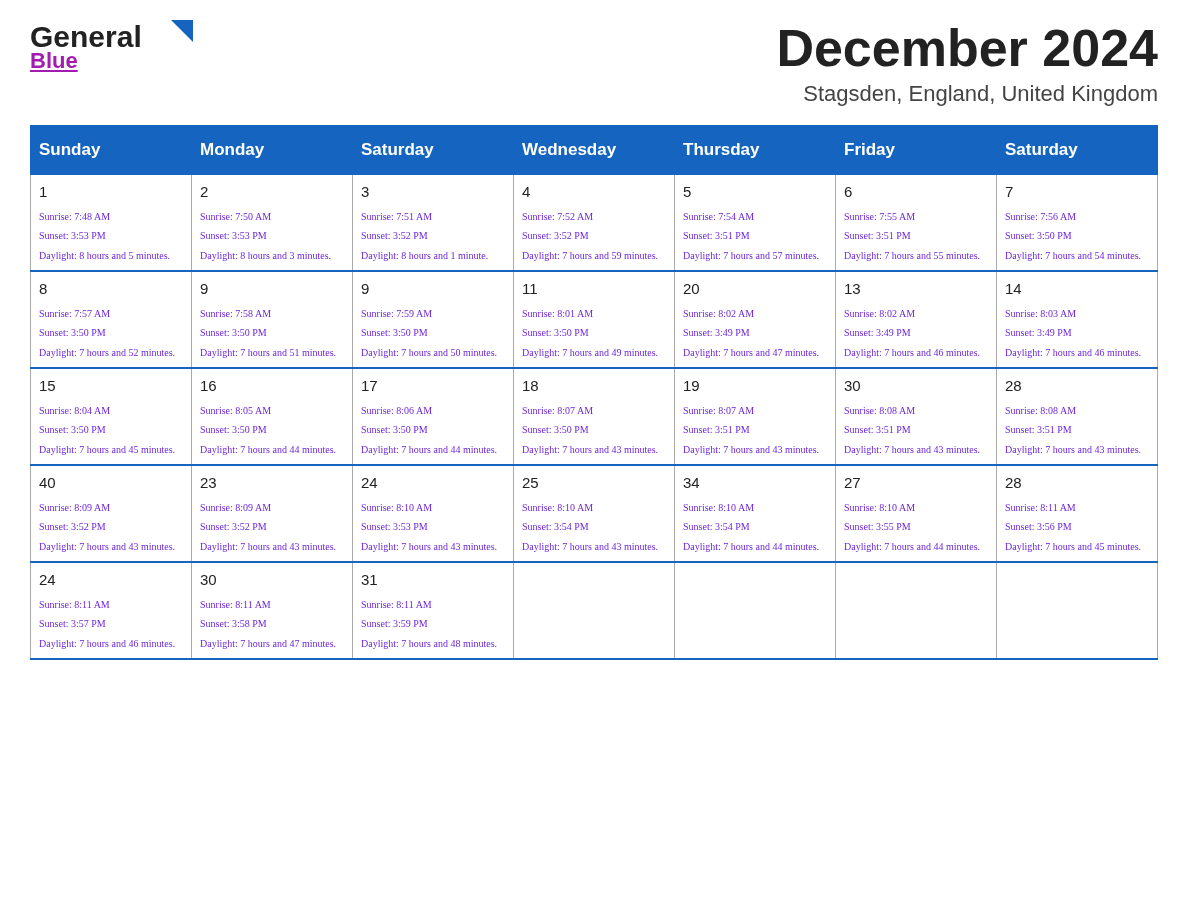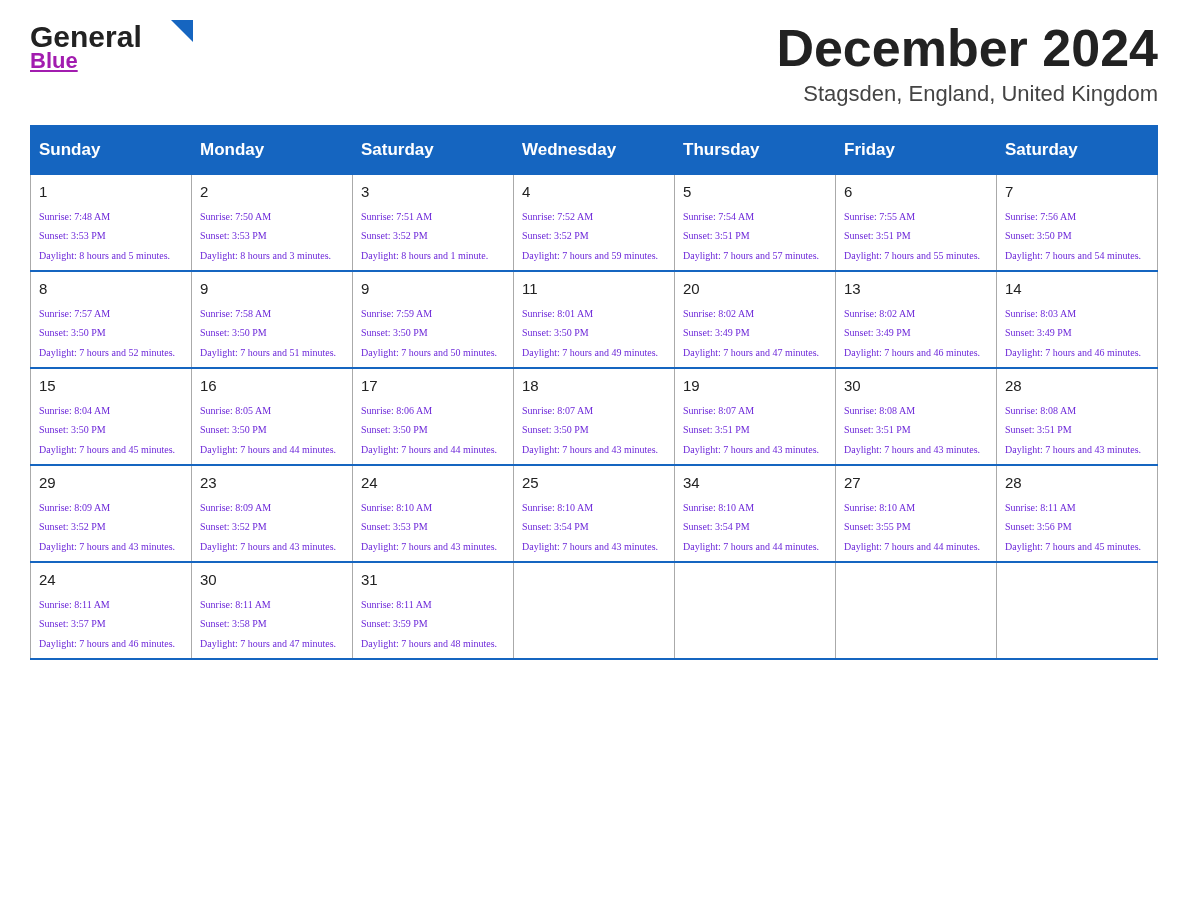--- a/index.html
+++ b/index.html
@@ -196,21 +196,21 @@
         <span class="day-num">30</span>
         <span class="day-info">Sunrise: 8:08 AM<br>Sunset: 3:51 PM<br>Daylight: 7 hours and 43 minutes.</span>
       </td>
         <td>
         <span class="day-num">28</span>
         <span class="day-info">Sunrise: 8:08 AM<br>Sunset: 3:51 PM<br>Daylight: 7 hours and 43 minutes.</span>
       </td>
       </tr>
       <tr>
         <td>
-        <span class="day-num">29</span>
+        <span class="day-num">40</span>
         <span class="day-info">Sunrise: 8:09 AM<br>Sunset: 3:52 PM<br>Daylight: 7 hours and 43 minutes.</span>
       </td>
         <td>
         <span class="day-num">23</span>
         <span class="day-info">Sunrise: 8:09 AM<br>Sunset: 3:52 PM<br>Daylight: 7 hours and 43 minutes.</span>
       </td>
         <td>
         <span class="day-num">24</span>
         <span class="day-info">Sunrise: 8:10 AM<br>Sunset: 3:53 PM<br>Daylight: 7 hours and 43 minutes.</span>
       </td>

